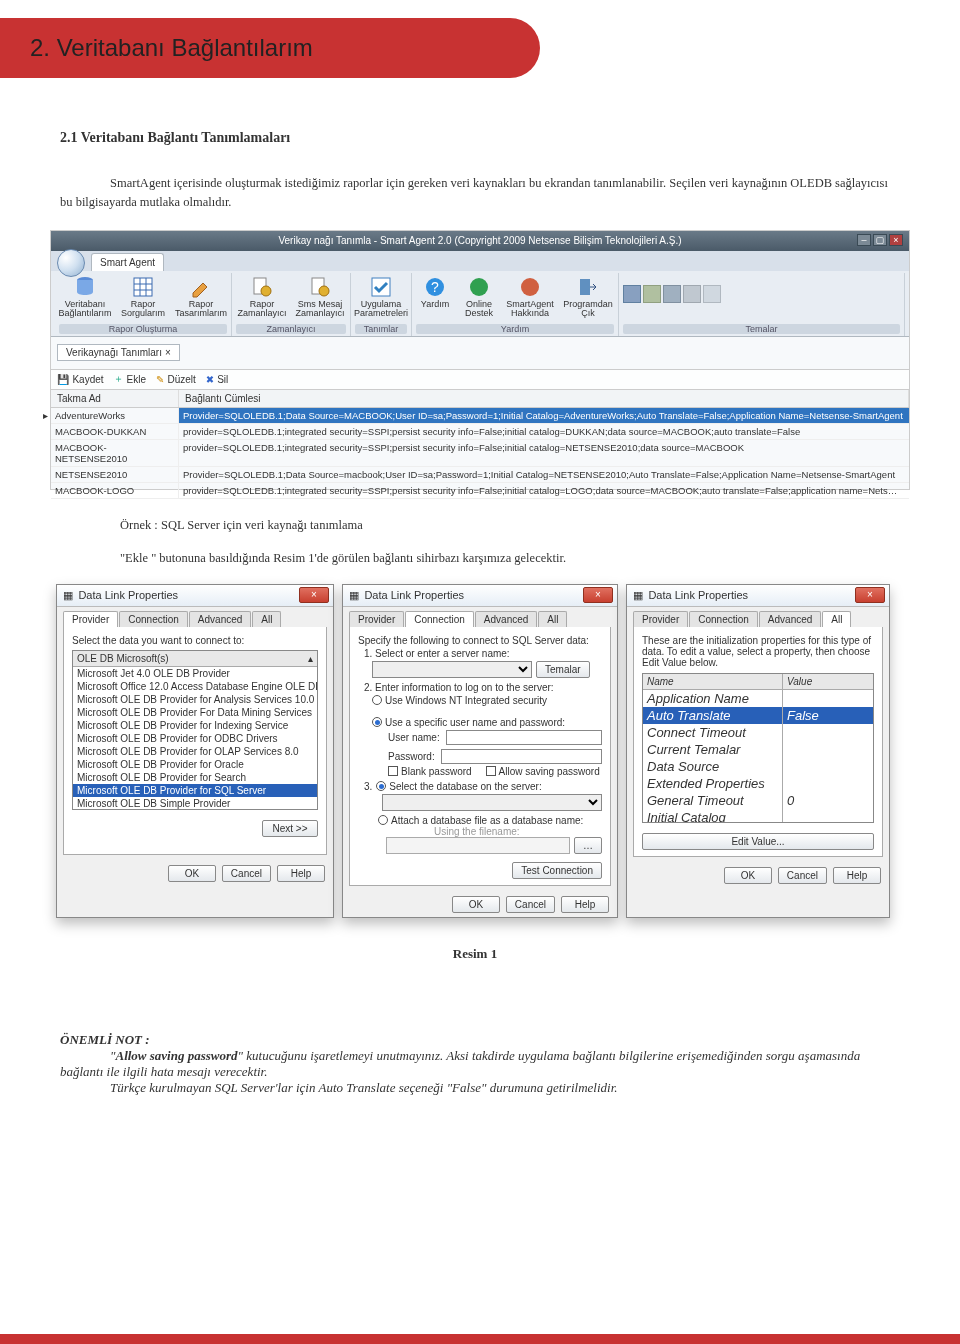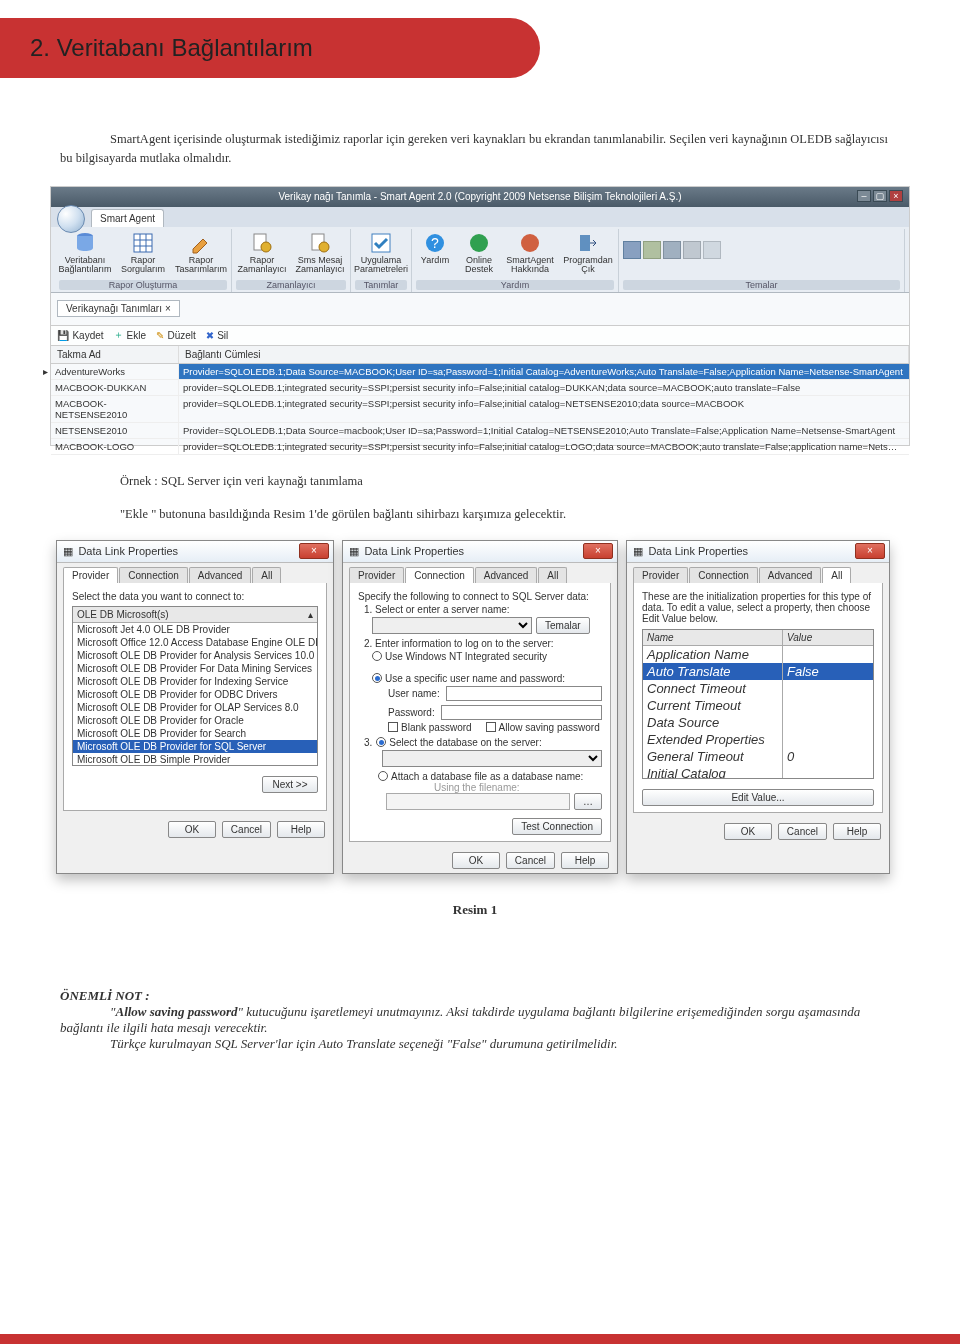--- a/index.html
+++ b/index.html
@@ -136,20 +136,21 @@
   .ico svg{ width:100%; height:100%;}
 </style>
 </head>
 <body>
 
 <div class="header-band">
   <span>2. Veritabanı Bağlantılarım</span>
 </div>
 
 <div class="content">
+  <div class="sec-title">2.1 Veritabanı Bağlantı Tanımlamaları</div>
   <div class="para para-indent" style="margin-bottom:6px;">SmartAgent içerisinde oluşturmak istediğimiz raporlar için gereken veri kaynakları bu ekrandan tanımlanabilir. Seçilen veri kaynağının OLEDB sağlayıcısı bu bilgisayarda mutlaka olmalıdır.</div>
 
   <div class="main-app">
     <div class="app-titlebar">
       <span>Verikay nağı Tanımla  -  Smart Agent 2.0 (Copyright 2009 Netsense Bilişim Teknolojileri A.Ş.)</span>
       <div class="ctrls">
         <span>–</span>
         <span>▢</span>
         <span style="background:#b04040;">×</span>
       </div>
@@ -463,21 +464,21 @@
               </div>
               <div class="prow sel">
                 <div class="pnm">Auto Translate</div>
                 <div class="pvl">False</div>
               </div>
               <div class="prow">
                 <div class="pnm">Connect Timeout</div>
                 <div class="pvl"></div>
               </div>
               <div class="prow">
-                <div class="pnm">Current Timeout</div>
+                <div class="pnm">Current Temalar</div>
                 <div class="pvl"></div>
               </div>
               <div class="prow">
                 <div class="pnm">Data Source</div>
                 <div class="pvl"></div>
               </div>
               <div class="prow">
                 <div class="pnm">Extended Properties</div>
                 <div class="pvl"></div>
               </div>

